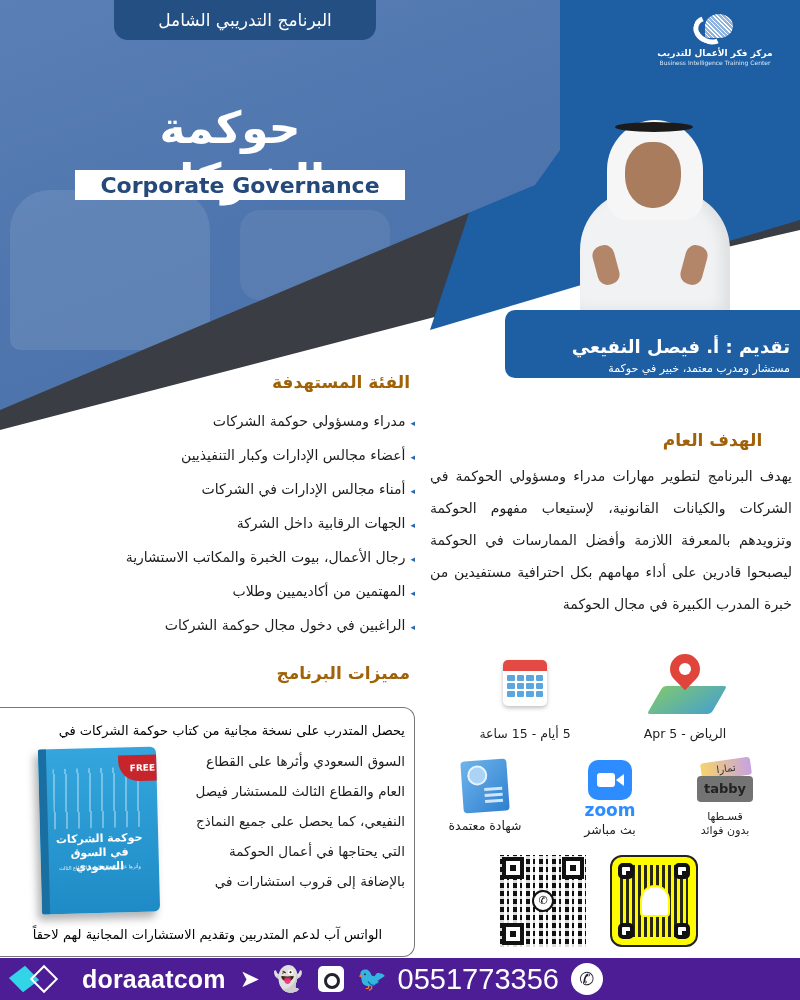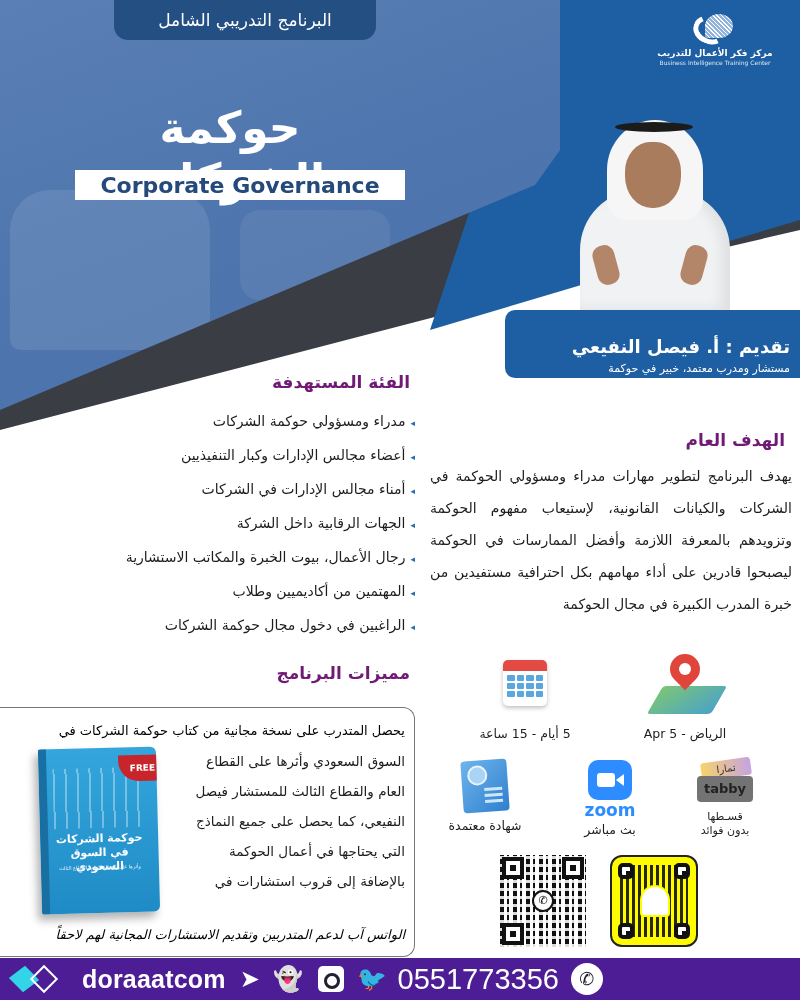--- a/index.html
+++ b/index.html
@@ -49,24 +49,24 @@
   .p-hand-l { left: 40px; transform: rotate(-15deg); }
   .p-hand-r { left: 128px; transform: rotate(15deg); }
 
   
   .presenter-card { position: absolute; left: 505px; top: 310px; width: 295px; height: 68px; background: #1e5fa3;
                     border-radius: 10px 0 0 10px; color: #fff; padding: 4px 10px 0 6px; text-align: right; }
   .presenter-name { font-size: 18px; font-weight: bold; line-height: 26px; margin-top: 20px; }
   .presenter-role { font-size: 11px; line-height: 17px; }
 
   
-  .h-blue { color: #701a75; font-weight: bold; font-size: 17px; }
+  .h-blue { color: #a16207; font-weight: bold; font-size: 17px; }
   .target-heading { position: absolute; left: 230px; top: 372px; width: 180px; text-align: right; }
   .features-heading { position: absolute; left: 250px; top: 663px; width: 160px; text-align: right; }
-  .goal-heading { position: absolute; left: 640px; top: 430px; width: 145px; text-align: right; }
+  .goal-heading { position: absolute; left: 640px; top: 430px; width: 145px; text-align: center; }
 
   
   .target-list { position: absolute; left: 110px; top: 404px; width: 305px; list-style: none; }
   .target-list li { height: 34px; line-height: 34px; font-size: 14px; color: #1d1d1d; white-space: nowrap; text-align: right; }
   .target-list .bullet { color: #2a6bb0; font-size: 9px; margin-left: 5px; }
 
   
   .goal-text { position: absolute; left: 430px; top: 460px; width: 362px; font-size: 14px; color: #1d1d1d;
                line-height: 32px; text-align: justify; text-align-last: right; }
 
@@ -125,21 +125,21 @@
       repeating-linear-gradient(90deg, #111 0 3px, transparent 3px 6px),
       repeating-linear-gradient(0deg, transparent 0 3px, #fffc00 3px 6px); opacity: 0.9; }
   .snap-ghost { position: absolute; left: 28px; top: 28px; width: 30px; height: 32px; background: #fff; border-radius: 15px 15px 4px 4px;
                 z-index: 3; border: 2px solid #fffc00; }
 
   
   .features-box { position: absolute; left: 0; top: 707px; width: 415px; height: 250px; border: 1.5px solid #777;
                   border-left: none; border-radius: 0 12px 12px 0; background: #fff; }
   .features-text { position: absolute; left: 180px; top: 716px; width: 225px; font-size: 13.5px; color: #1d1d1d; line-height: 30px; text-align: right; }
   .features-first { position: absolute; left: 40px; top: 716px; width: 365px; font-size: 13px; line-height: 30px; text-align: right; white-space: nowrap; }
-  .features-last { position: absolute; left: 10px; top: 920px; width: 395px; font-size: 13px; line-height: 30px; text-align: right; white-space: nowrap; font-style: italic; }
+  .features-last { position: absolute; left: 10px; top: 920px; width: 395px; font-size: 13px; line-height: 30px; text-align: center; white-space: nowrap; }
 
   .book { position: absolute; left: 40px; top: 748px; width: 118px; height: 165px; background: linear-gradient(180deg,#34a6dd,#1f8bc6);
           border-radius: 2px 6px 6px 2px; box-shadow: -4px 6px 8px rgba(0,0,0,0.3); transform: rotate(-1.5deg); overflow: hidden; }
   .book-spine { position: absolute; left: 0; top: 0; width: 8px; height: 100%; background: #1a6fa2; }
   .book-city { position: absolute; left: 14px; top: 20px; width: 90px; height: 60px;
                background: repeating-linear-gradient(90deg, rgba(255,255,255,0.35) 0 2px, transparent 2px 12px); }
   .book-free { position: absolute; right: -10px; top: 8px; width: 48px; height: 26px; background: #c8242b; color: #fff;
                font-size: 9px; font-weight: bold; line-height: 26px; text-align: center; direction: ltr; border-radius: 0 0 0 20px; }
   .book-title { position: absolute; left: 10px; top: 84px; width: 98px; color: #fff; font-size: 11px; font-weight: bold; text-align: center; line-height: 14px; }
   .book-sub { position: absolute; left: 10px; top: 116px; width: 98px; color: #e2f2fb; font-size: 5px; text-align: center; line-height: 7px; }

